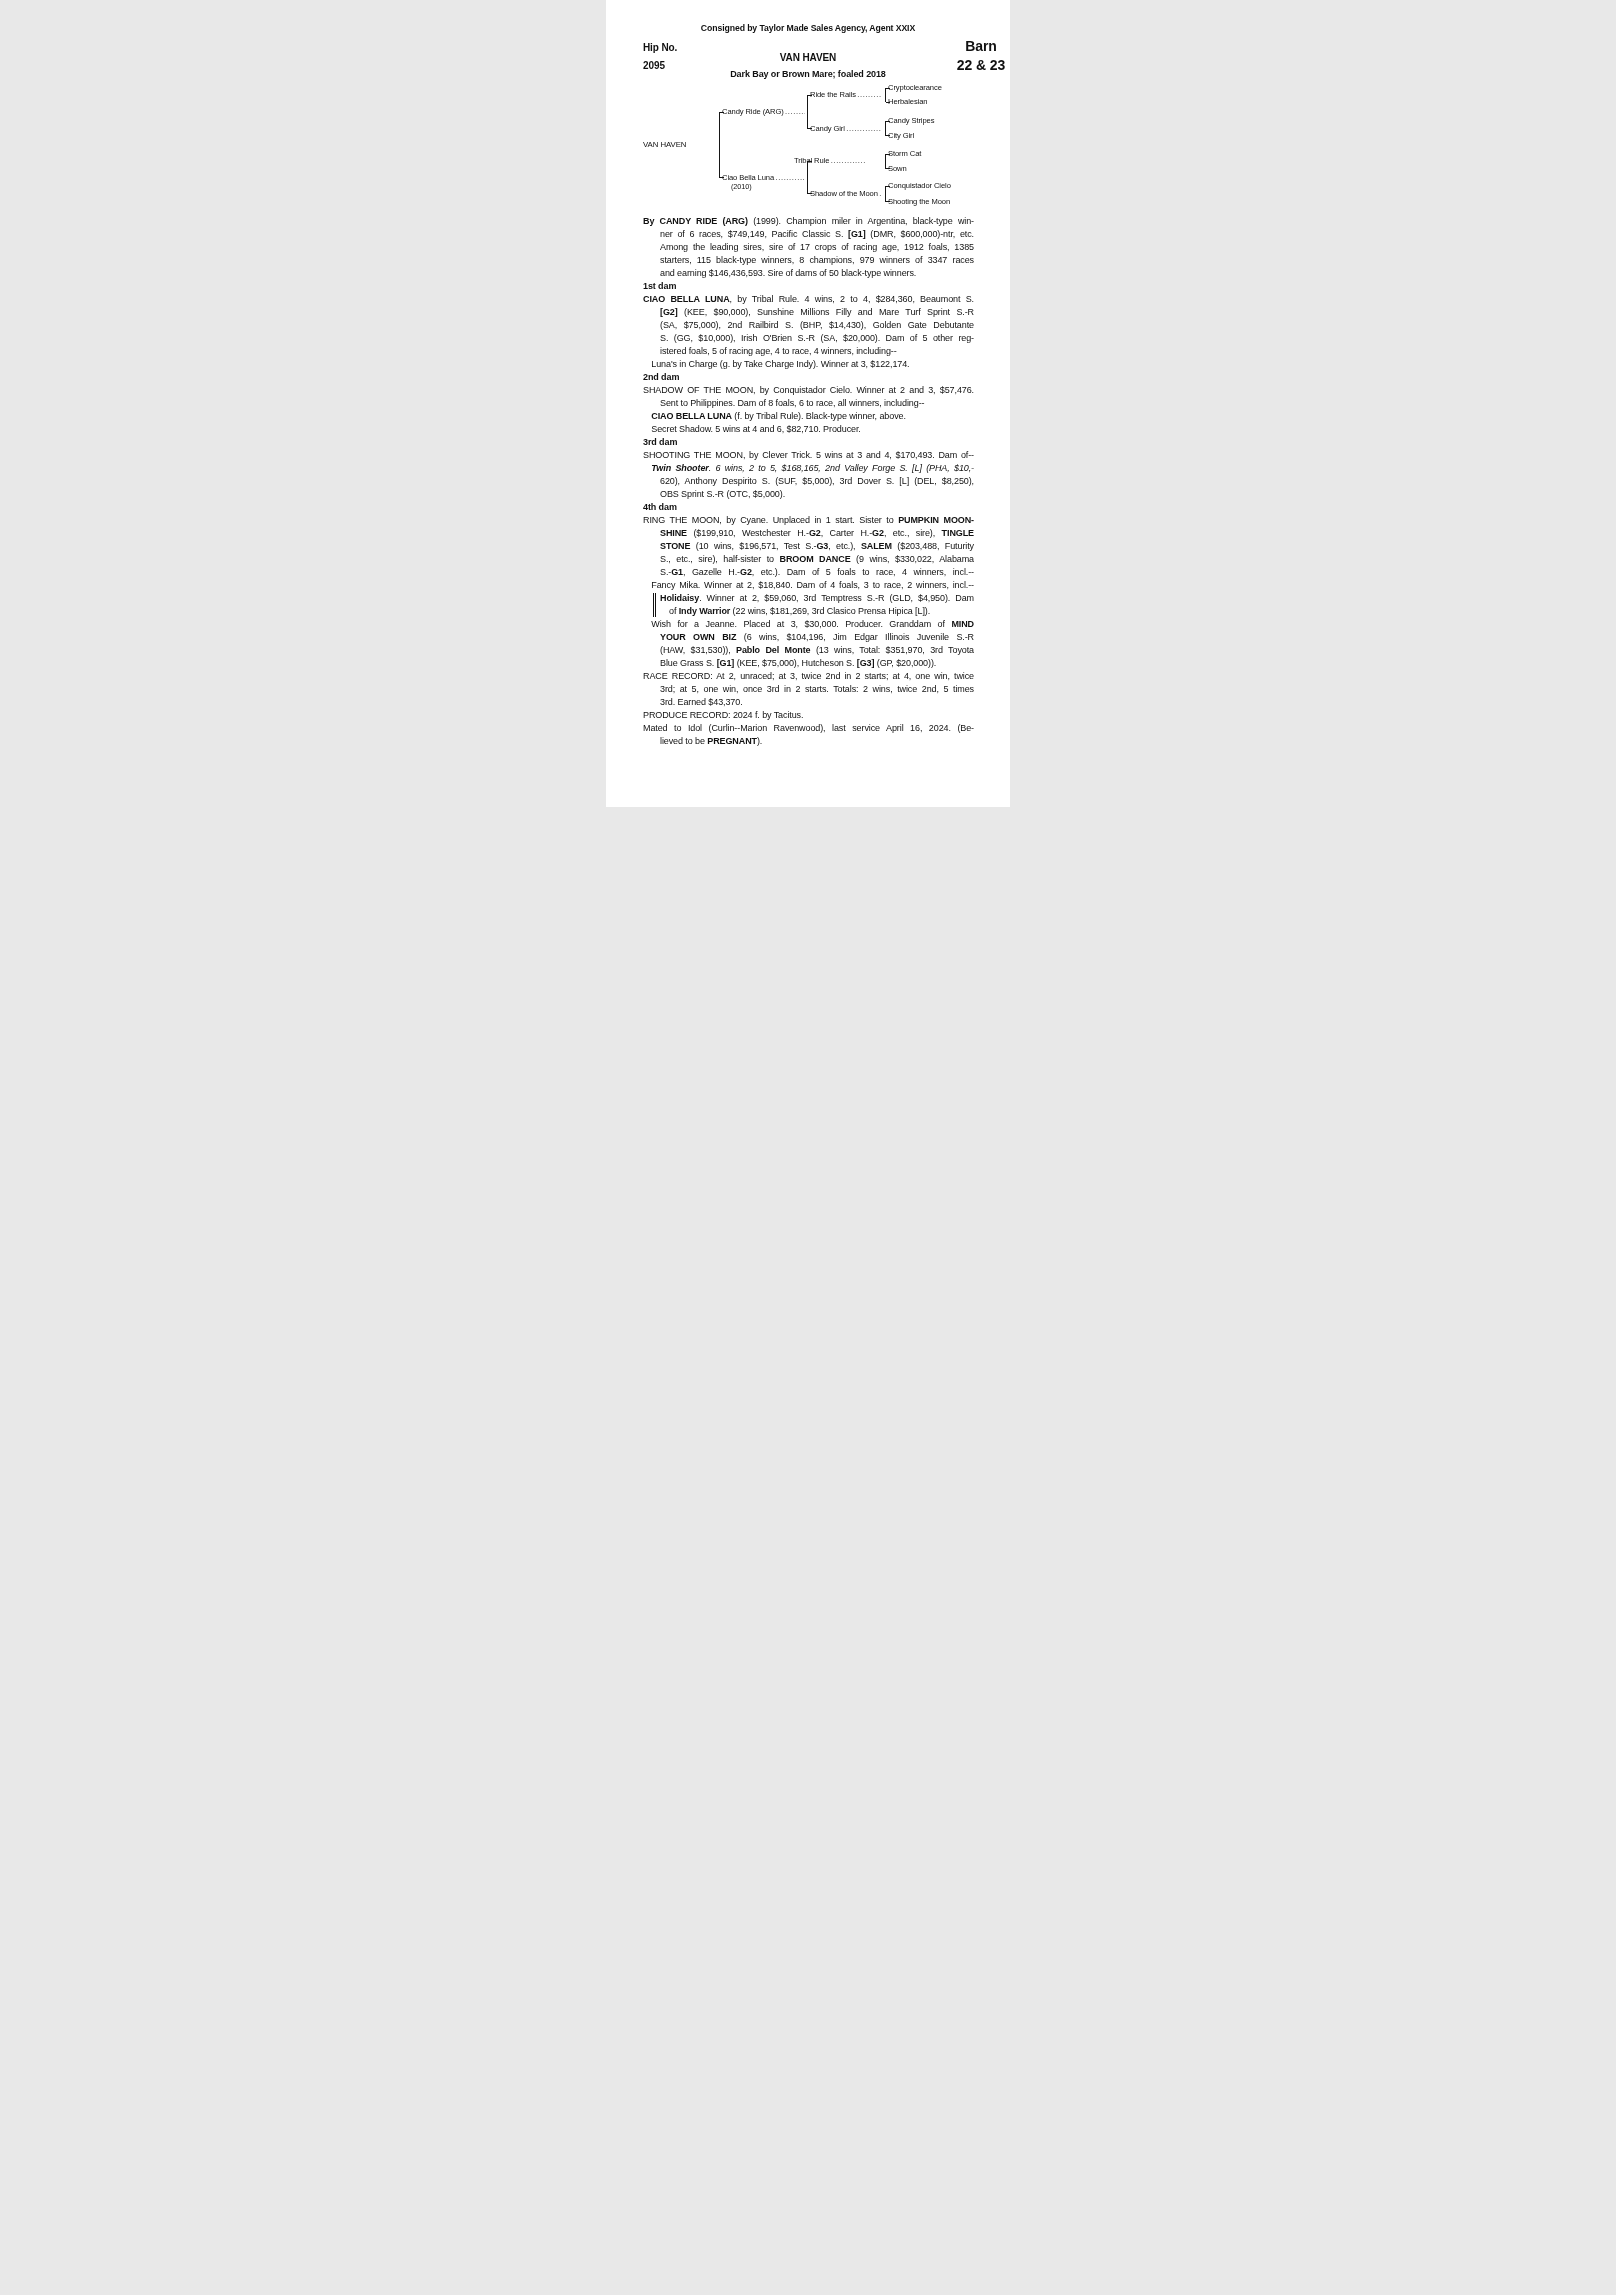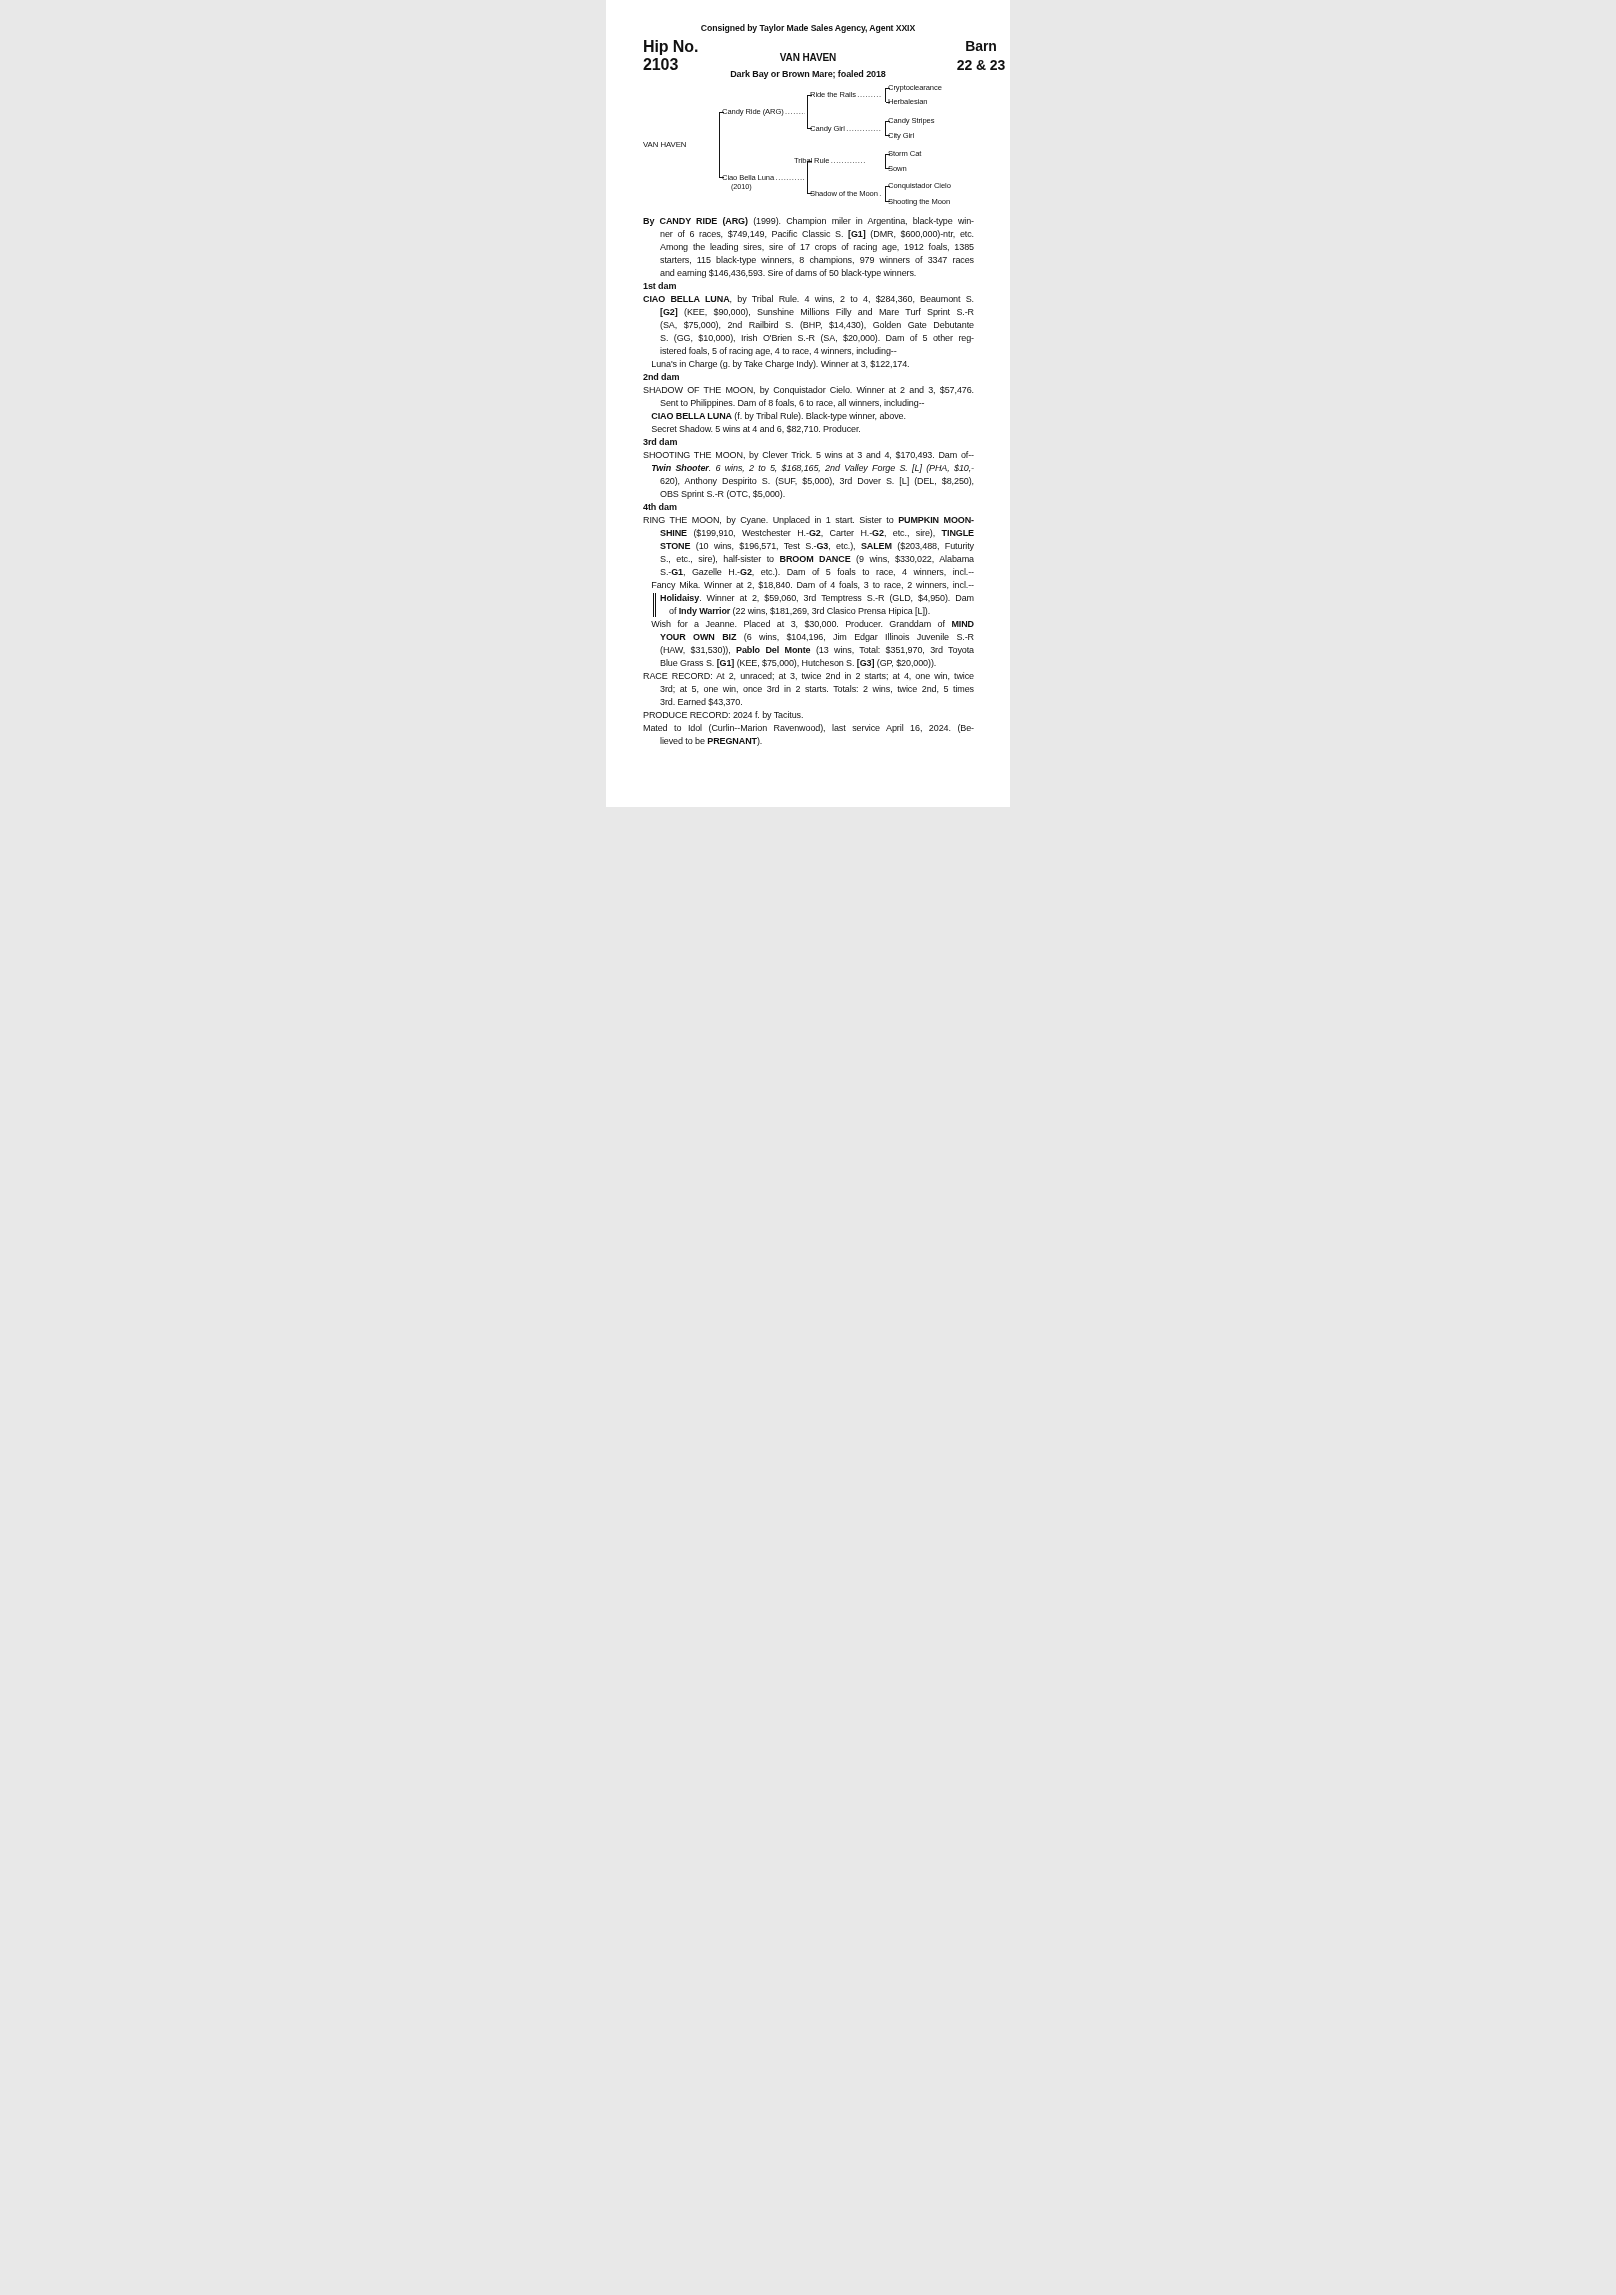--- a/index.html
+++ b/index.html
@@ -14,21 +14,21 @@
   }
   
   .consignor{
     position:absolute;top:28px;left:0;width:100%;
     transform:translateY(-50%);
     text-align:center;font-weight:bold;font-size:8.7px;letter-spacing:-0.1px;
   }
   .hip-block{position:absolute;left:37px;top:0;}
   .hip-label,.hip-number{
     position:absolute;left:0;transform:translateY(-50%);
-    font-weight:bold;font-size:16px;white-space:nowrap;letter-spacing:-0.1px;
+    font-weight:bold;font-size:10px;white-space:nowrap;letter-spacing:-0.1px;
   }
   .hip-label{top:47px;}
   .hip-number{top:65px;}
   .barn-block{position:absolute;left:335px;top:0;width:64px;text-align:center;}
   .barn-label,.barn-number{
     position:absolute;left:8px;width:100%;transform:translateY(-50%);
     font-weight:bold;font-size:14px;white-space:nowrap;letter-spacing:-0.1px;
   }
   .barn-label{top:46px;}
   .barn-number{top:65px;}
@@ -84,21 +84,21 @@
 </style>
 </head>
 <body>
 
 <div class="page">
 
   <div class="consignor">Consigned by Taylor Made Sales Agency, Agent XXIX</div>
 
   <div class="hip-block">
     <div class="hip-label">Hip No.</div>
-    <div class="hip-number">2103</div>
+    <div class="hip-number">2095</div>
   </div>
 
   <div class="barn-block">
     <div class="barn-label">Barn</div>
     <div class="barn-number">22 &amp; 23</div>
   </div>
 
   <div class="horse-title">VAN HAVEN</div>
   <div class="horse-desc">Dark Bay or Brown Mare; foaled 2018</div>
 

